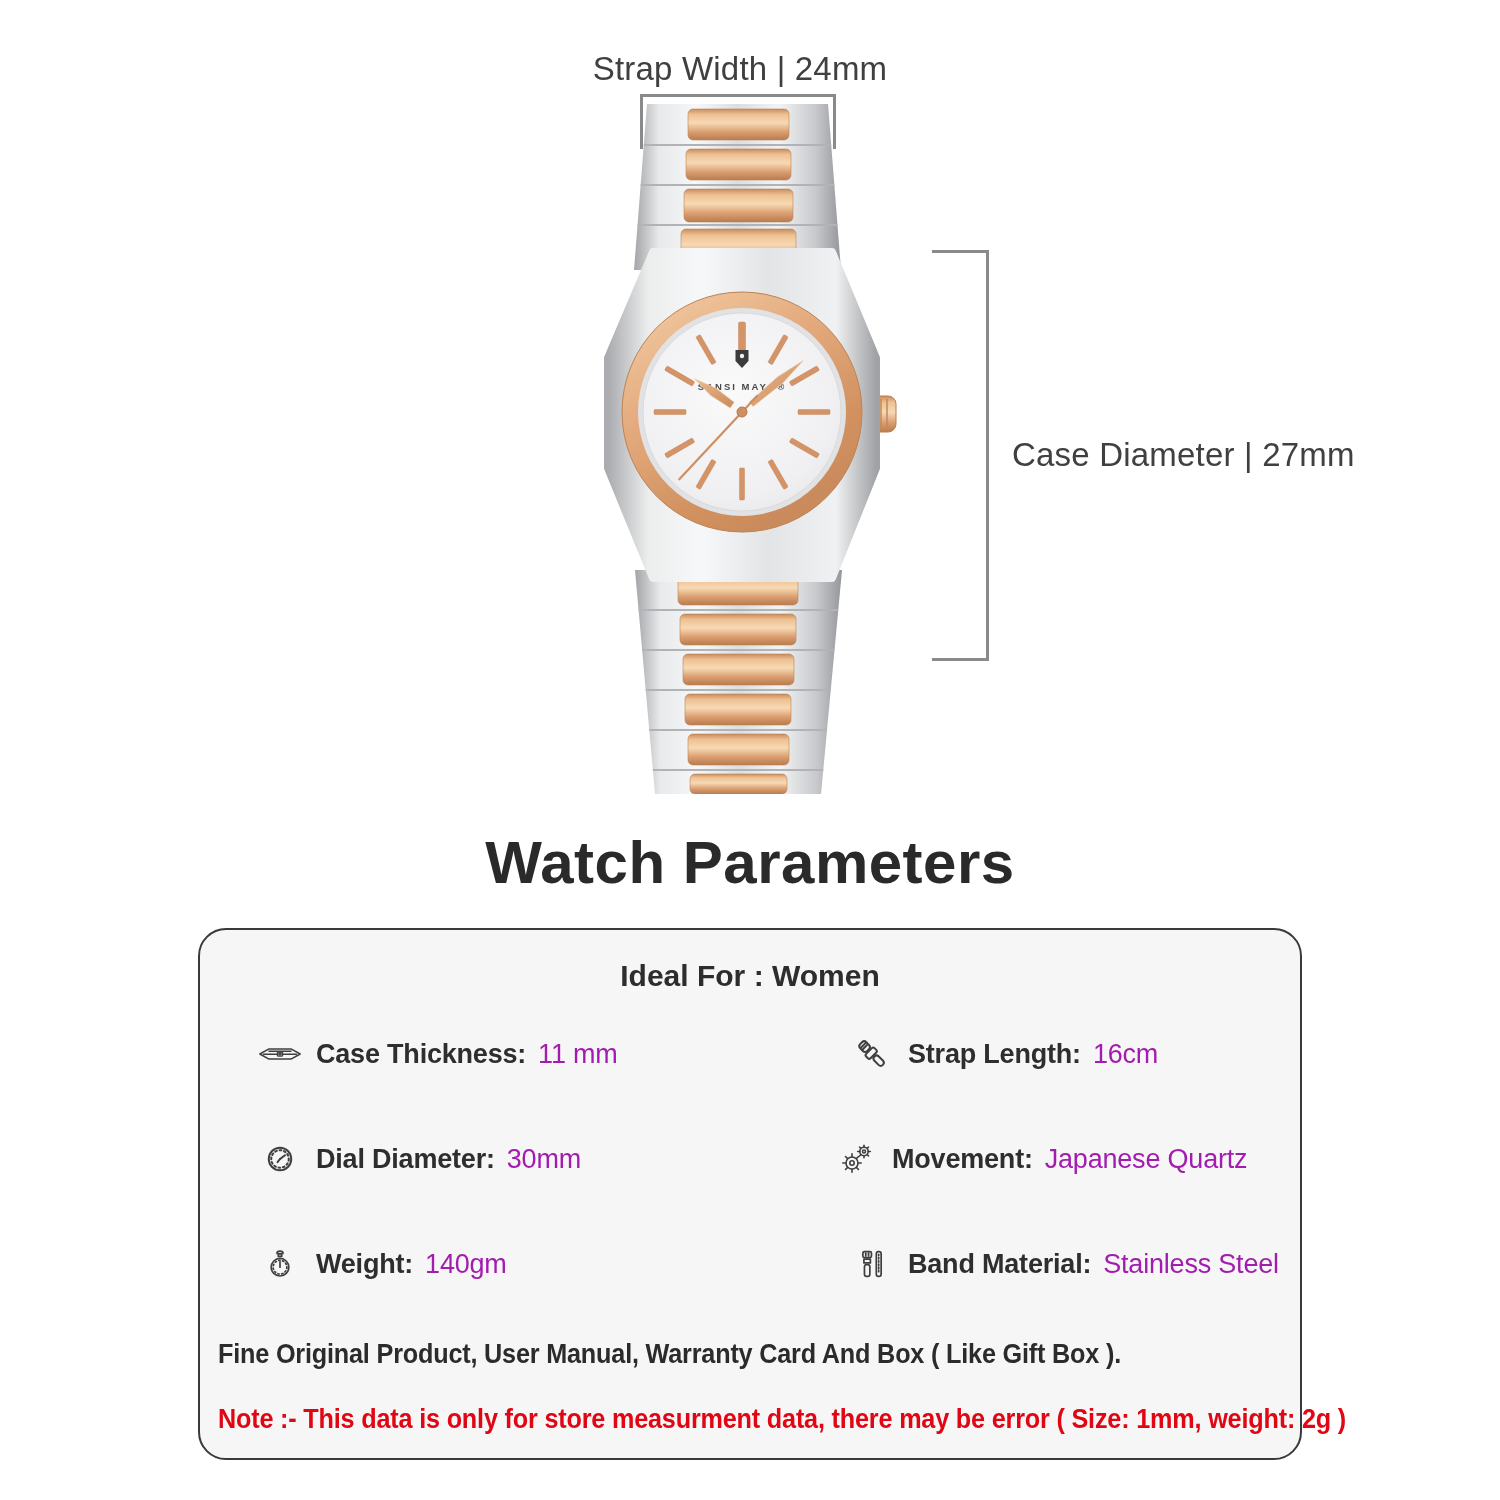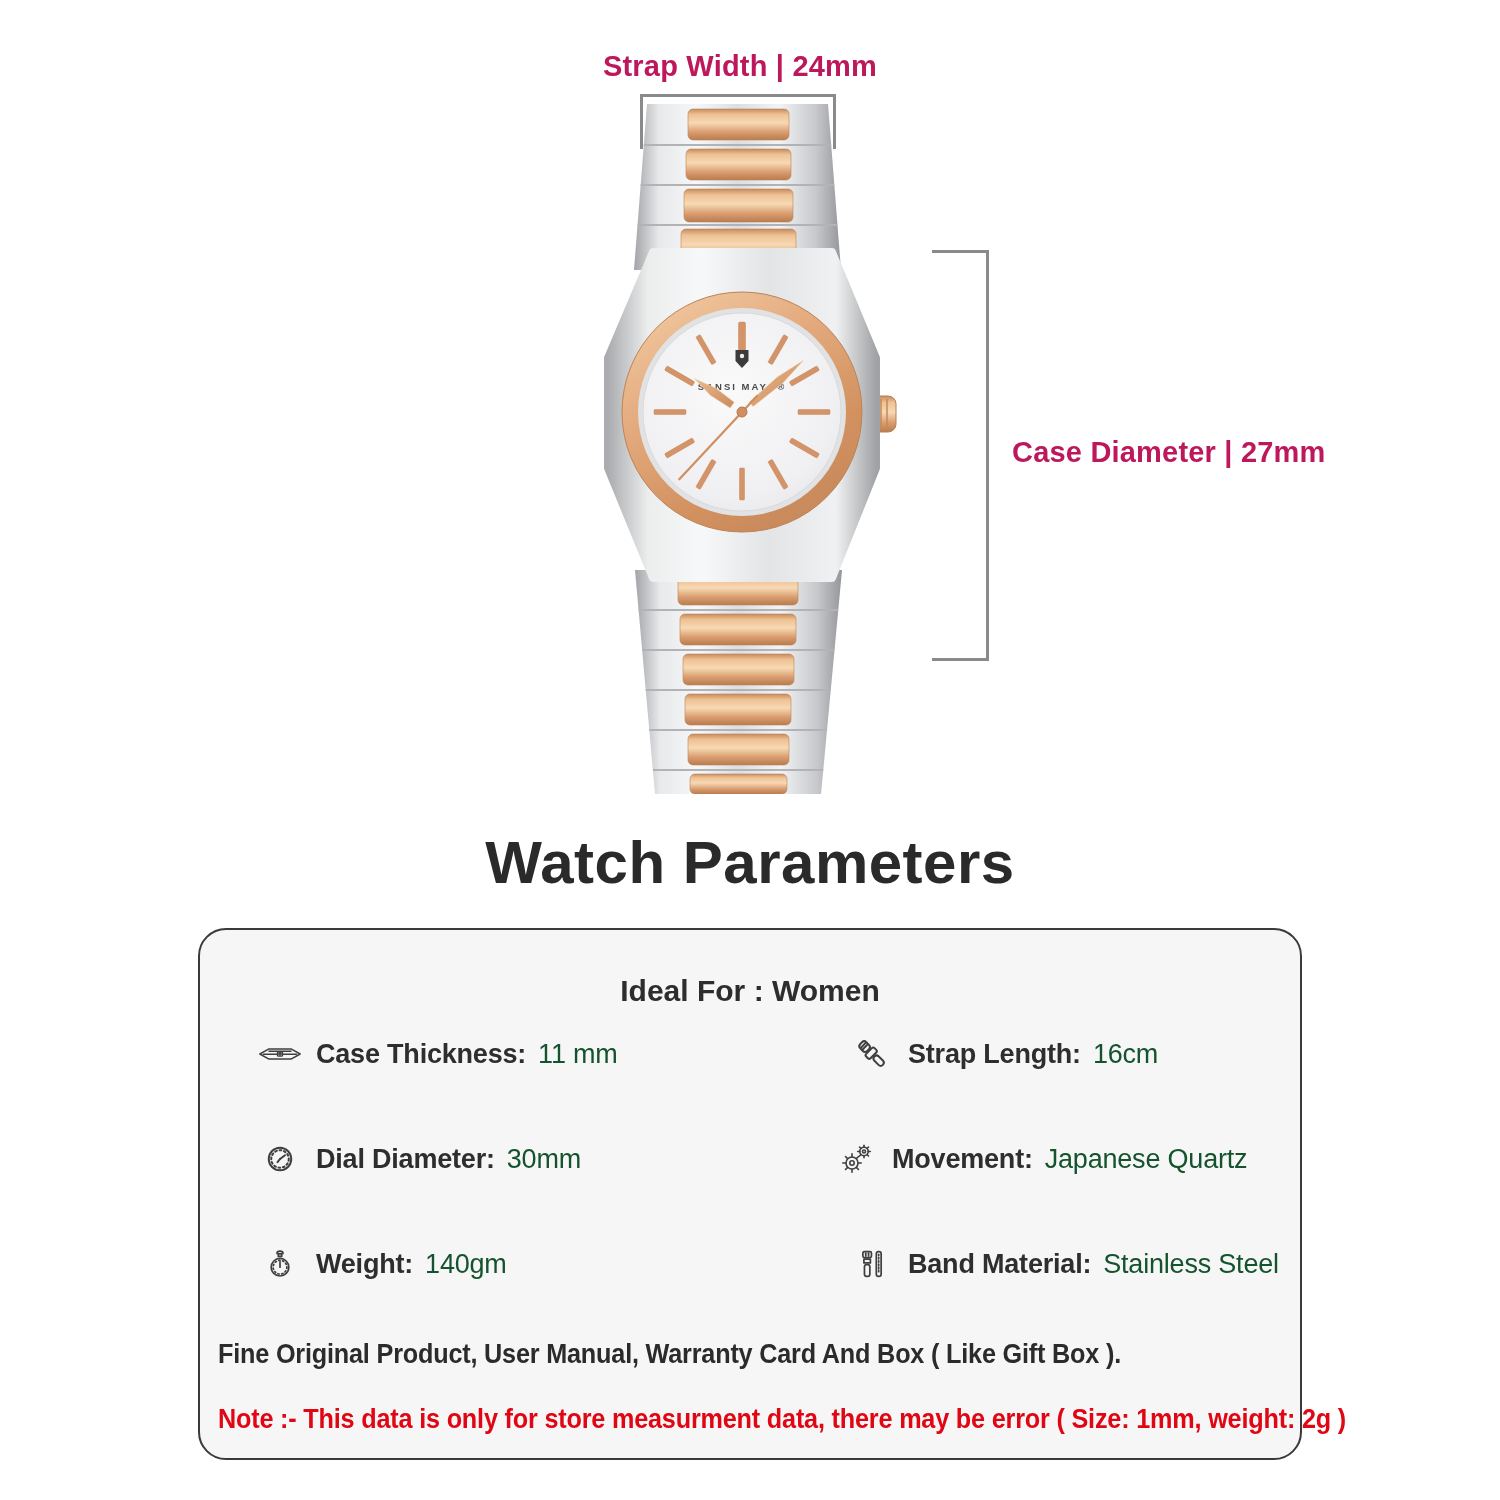--- a/index.html
+++ b/index.html
@@ -1,35 +1,35 @@
 <!DOCTYPE html>
 <html><head>
 <meta charset="utf-8">
 <style>
   html,body{margin:0;padding:0;background:#ffffff;}
   .canvas{position:relative;width:1500px;height:1500px;background:#ffffff;overflow:hidden;
           font-family:"Liberation Sans", sans-serif;color:#2e2e2e;}
   .abs{position:absolute;}
 
   
-  .dim-label{font-size:29px;font-weight:700;color:#be185d;letter-spacing:.2px;}
+  .dim-label{font-size:33px;font-weight:400;color:#404040;letter-spacing:.2px;}
   .bracket-top{border-top:3px solid #8a8a8a;border-left:3px solid #8a8a8a;border-right:3px solid #8a8a8a;}
   .bracket-right{border-top:3px solid #8a8a8a;border-right:3px solid #8a8a8a;border-bottom:3px solid #8a8a8a;}
 
   
   .page-title{width:100%;text-align:center;font-size:60px;font-weight:700;color:#2a2a2a;letter-spacing:.5px;}
 
   
   .card{left:198px;top:928px;width:1104px;height:532px;background:#f7f6f6;
         border:2px solid #3a3a3a;border-radius:28px;box-sizing:border-box;}
-  .ideal-for{left:0;top:44px;width:100%;text-align:center;font-size:30px;font-weight:600;color:#2d2d2d;}
+  .ideal-for{left:0;top:29px;width:100%;text-align:center;font-size:30px;font-weight:600;color:#2d2d2d;}
   .spec{display:flex;align-items:center;height:48px;}
   .spec .ico{display:flex;align-items:center;justify-content:center;width:48px;margin-right:12px;}
   .spec .lbl{font-size:27px;font-weight:700;color:#2e2e2e;letter-spacing:-.2px;}
-  .spec .val{font-size:27px;font-weight:500;color:#14532d;margin-left:12px;letter-spacing:-.2px;}
+  .spec .val{font-size:27px;font-weight:500;color:#a21caf;margin-left:12px;letter-spacing:-.2px;}
   .cond{transform:scaleX(.9);transform-origin:left center;white-space:nowrap;}
   .includes-line{left:18px;top:408px;font-size:28px;font-weight:700;color:#2b2b2b;letter-spacing:-.2px;}
   .note-line{left:18px;top:473px;font-size:28px;font-weight:600;letter-spacing:-.2px;}
   svg .ln{fill:none;stroke:#3f3f3f;stroke-width:1.6;stroke-linecap:round;stroke-linejoin:round;}
 </style>
 </head>
 <body>
 
 <div class="canvas">
 

